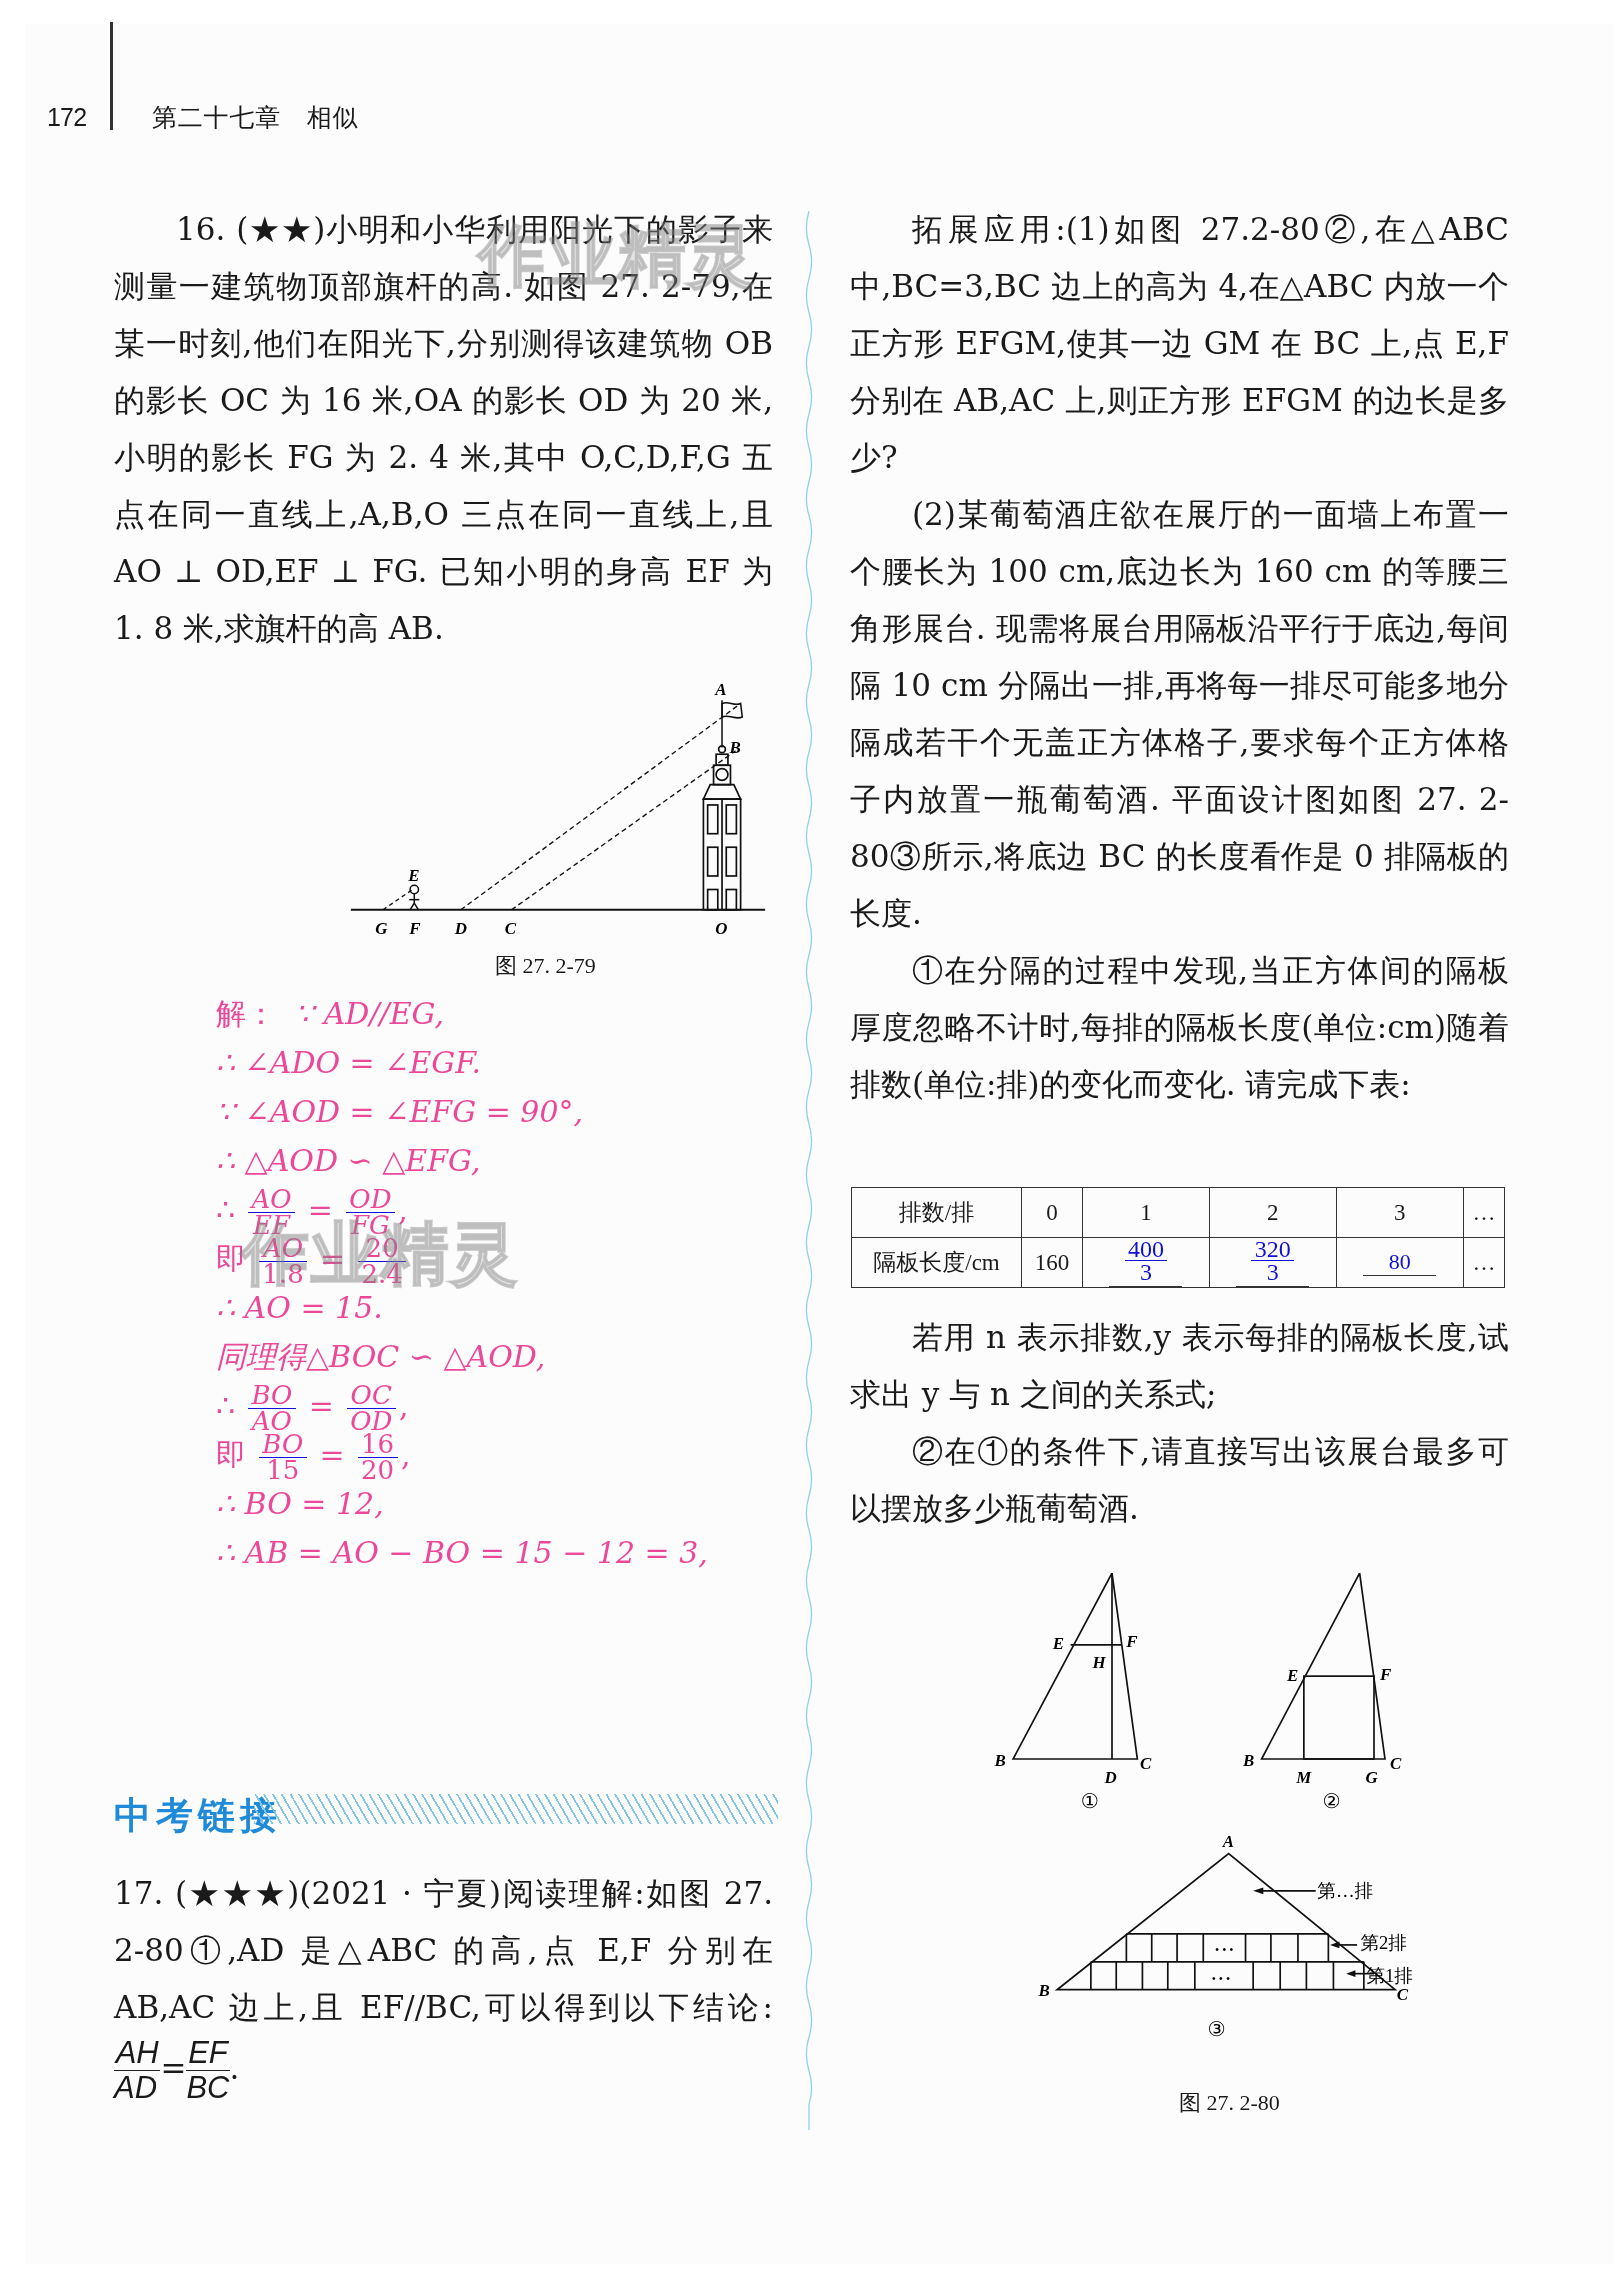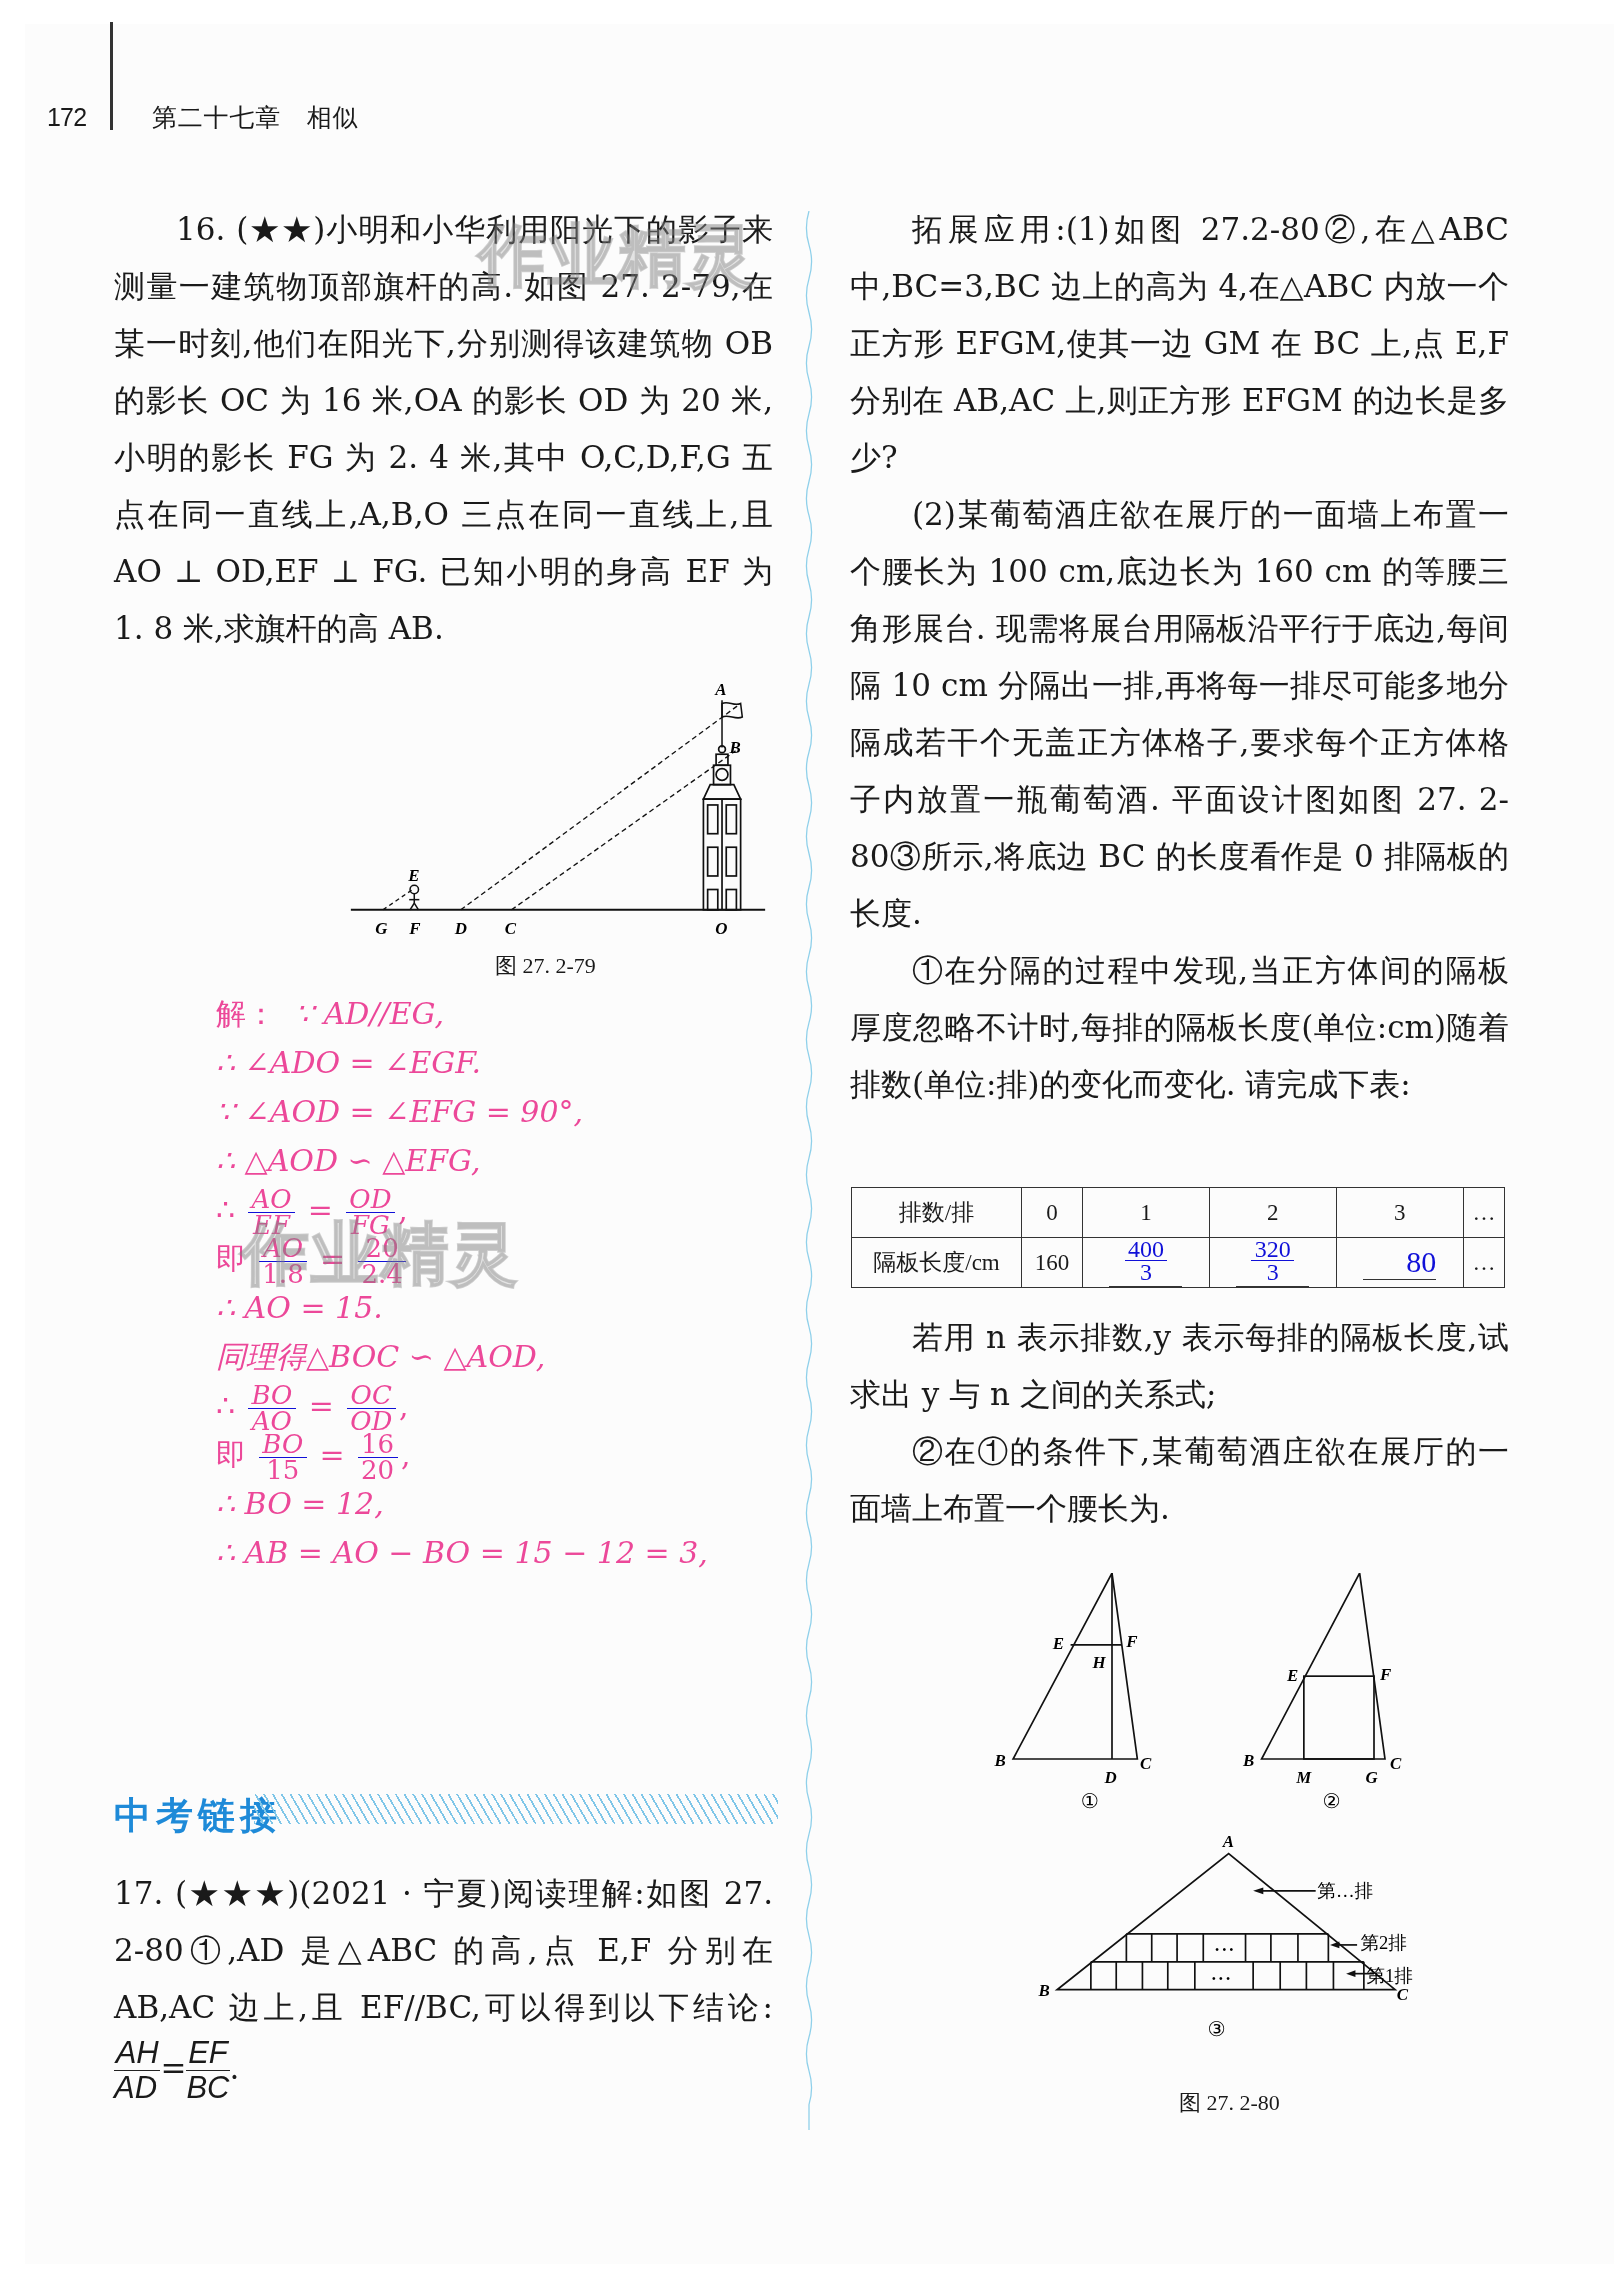--- a/index.html
+++ b/index.html
@@ -156,29 +156,29 @@
     <td>1</td>
     <td>2</td>
     <td>3</td>
     <td>…</td>
   </tr>
   <tr>
     <td>隔板长度/cm</td>
     <td>160</td>
     <td><span class="blank"><span class="ansfrac ans"><span class="n">400</span><span>3</span></span></span></td>
     <td><span class="blank"><span class="ansfrac ans"><span class="n">320</span><span>3</span></span></span></td>
-    <td><span class="blank ans" style="font-size:30px;text-align:right;">80</span></td>
+    <td><span class="blank ans" style="font-size:22px;">80</span></td>
     <td>…</td>
   </tr>
 </tbody>
   </table>
 
 <div class="col" style="left:850px;top:1309px;width:659px;">
   <p class="indent">若用 n 表示排数,y 表示每排的隔板长度,试求出 y 与 n 之间的关系式;</p>
-  <p class="indent">②在①的条件下,某葡萄酒庄欲在展厅的一面墙上布置一个腰长为.</p>
+  <p class="indent">②在①的条件下,请直接写出该展台最多可以摆放多少瓶葡萄酒.</p>
 </div>
 
 <svg style="position:absolute;left:981px;top:1573px;" width="524" height="541" viewBox="0 0 620 640">
 
   <g stroke="#111" stroke-width="2" fill="none">
     <polygon points="38,220 155,0 185,220"></polygon>
     <line x1="155" y1="0" x2="155" y2="220"></line>
     <line x1="106" y1="85" x2="166" y2="85"></line>
   </g>
   <text x="148" y="-6" font-size="20" font-style="italic" font-weight="bold">A</text>

